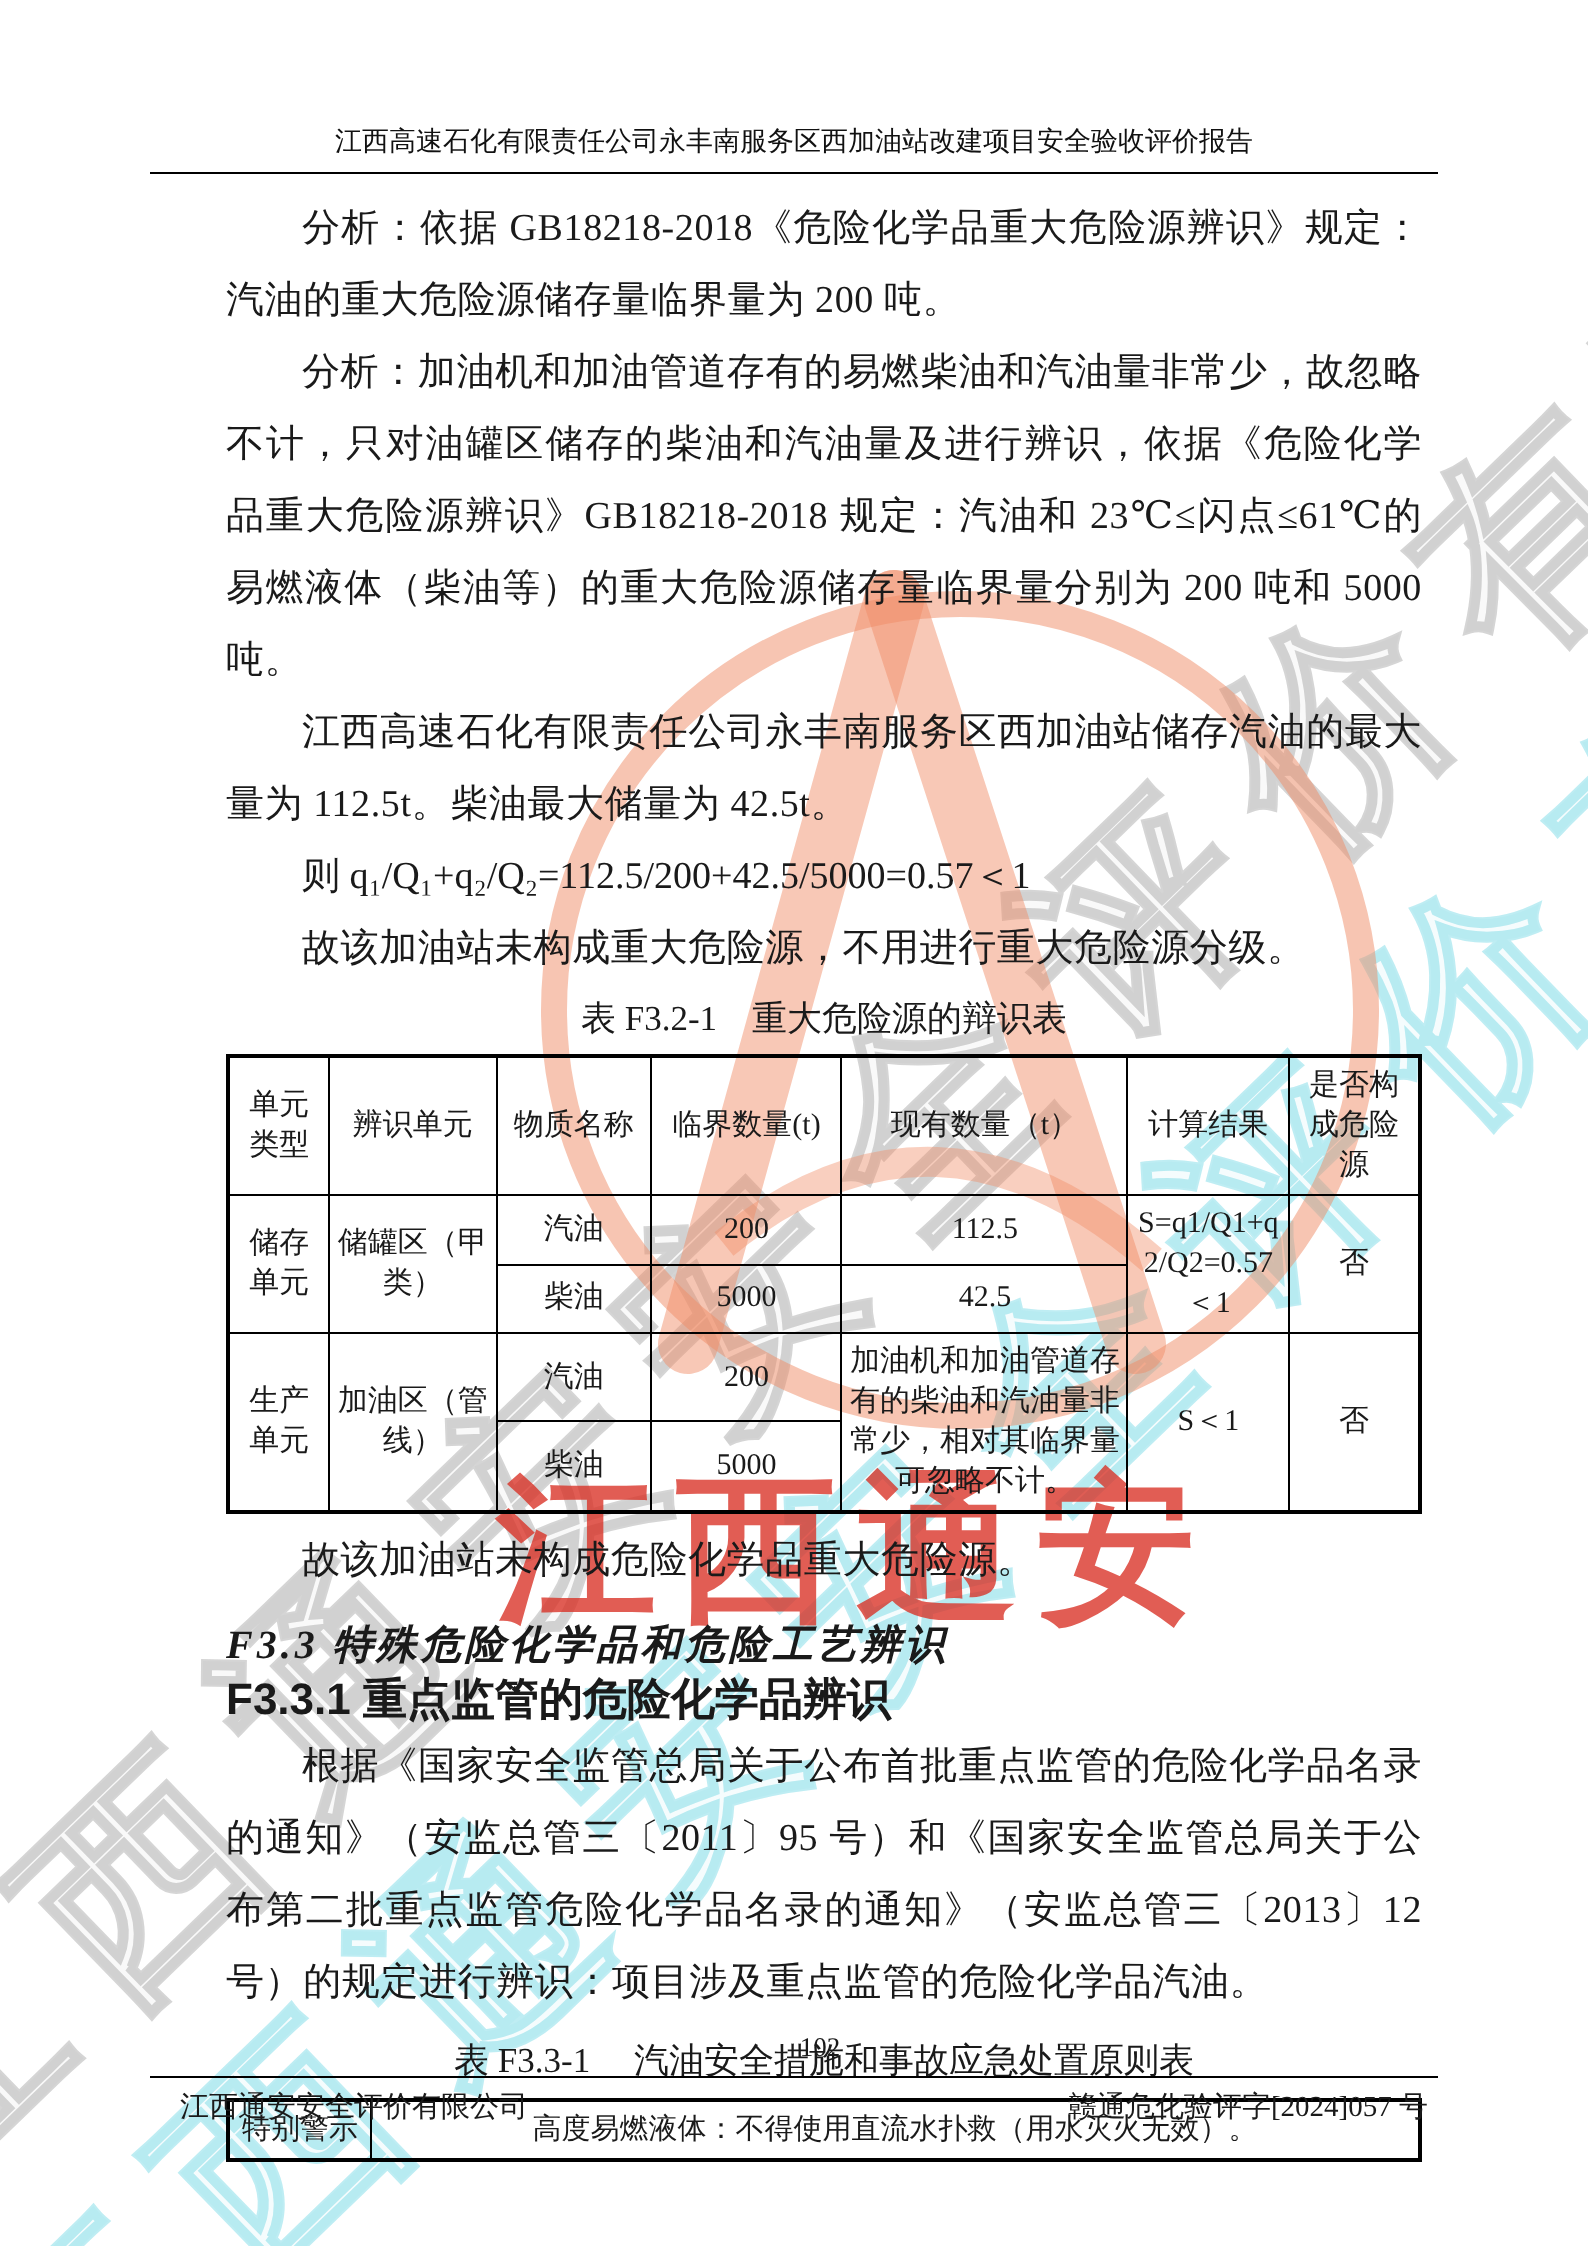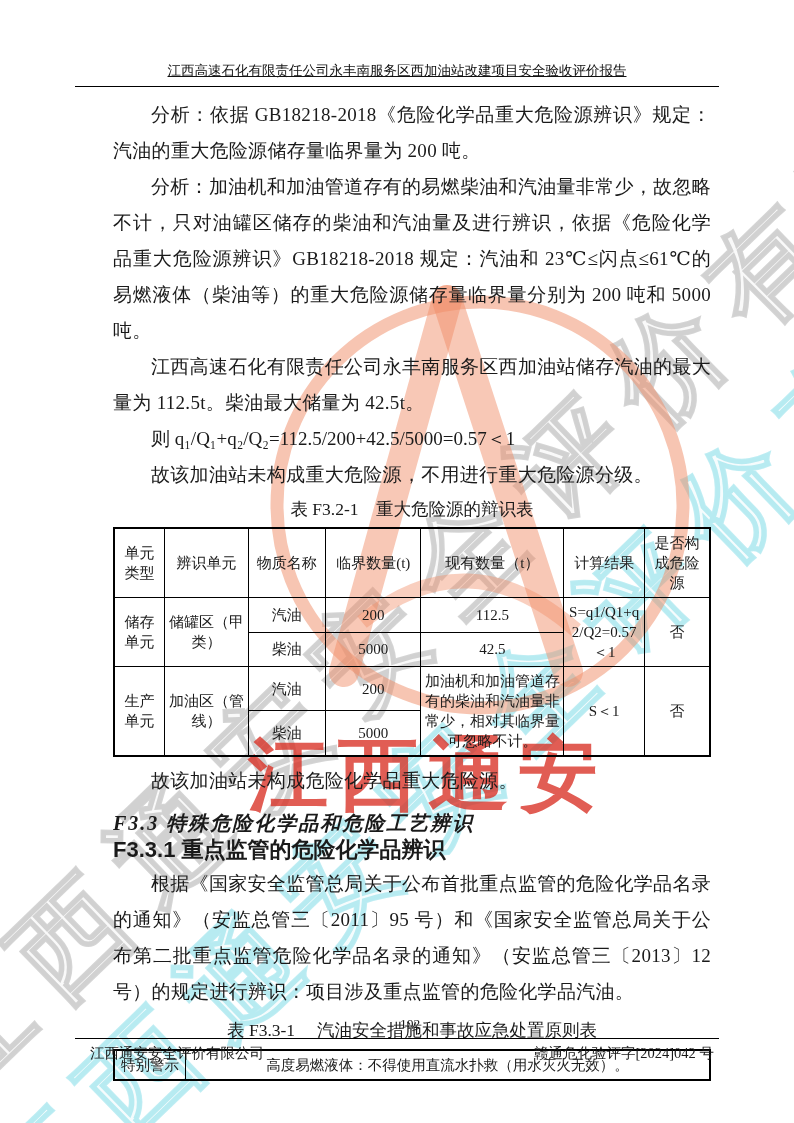--- a/index.html
+++ b/index.html
@@ -34,21 +34,21 @@
     left:248px; top:722px;
     font-size:80px; font-weight:bold; letter-spacing:10px;
     color:rgba(216,48,36,0.78);
     font-family:"Liberation Serif","DejaVu Serif",serif;
   }
   .wm-logo { left:0; top:0; width:794px; height:1123px; }
   
   .content { position:absolute; inset:0; z-index:2; }
   .doc-header {
     position:absolute; top:62px; left:75px; width:644px;
-    text-align:center; font-size:13.5px; color:#111;text-decoration:underline;
+    text-align:center; font-size:13.5px; color:#111;
   }
   .header-rule {
     position:absolute; top:86px; left:75px; width:644px;
     border-bottom:1.6px solid #000;
   }
   .body-area { position:absolute; top:97px; left:113px; width:598px; }
   .para {
     font-size:19px; line-height:36px; text-align:justify;
     text-indent:2em; letter-spacing:0.3px;
   }
@@ -204,16 +204,16 @@
         </tbody>
       </table>
 
     </div>
   </div>
 
   <div class="page-number">102</div>
   <div class="footer-rule"></div>
   <div class="footer-row">
     <span>江西通安安全评价有限公司</span>
-    <span>赣通危化验评字[2024]042 号</span>
+    <span>赣通危化验评字[2024]057 号</span>
   </div>
 
 </div>
 
 </body></html>

